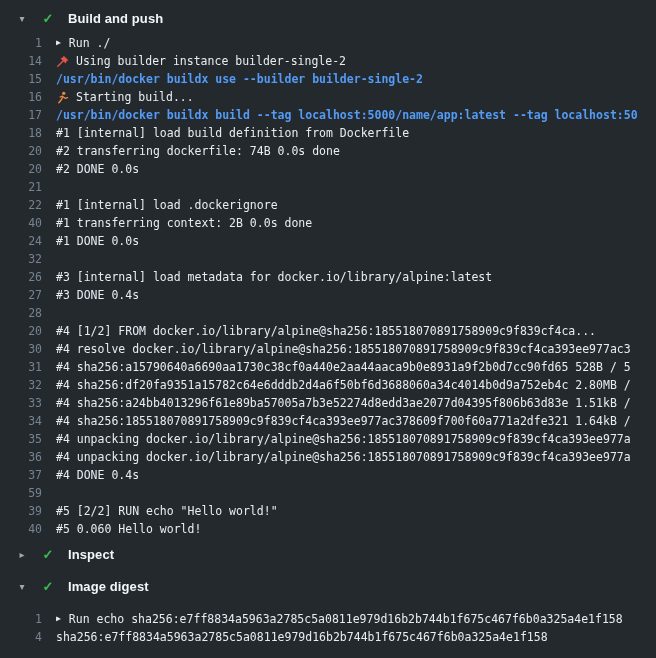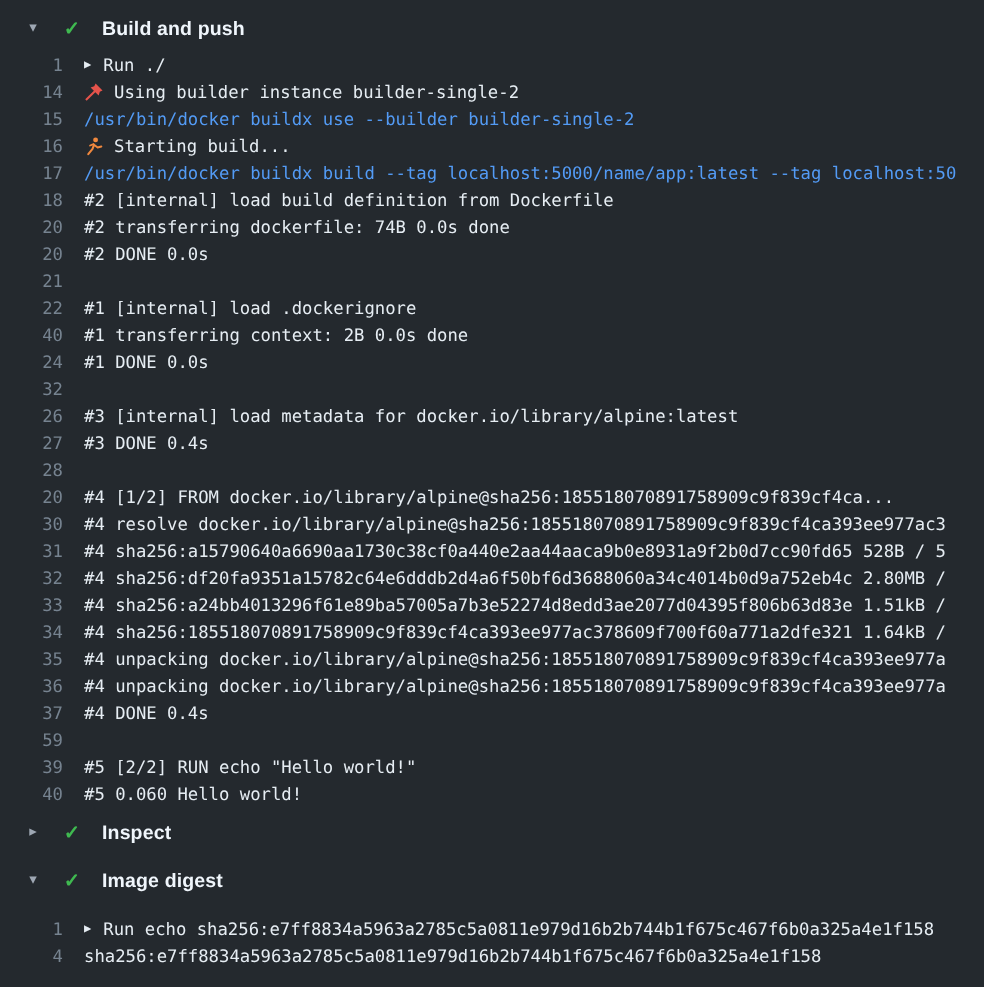--- a/index.html
+++ b/index.html
@@ -64,21 +64,21 @@
     user-select: none;
   }
   .line-content {
     margin-left: 14px;
     white-space: pre;
     overflow: hidden;
     color: #e6edf3;
     display: flex;
     align-items: center;
   }
-  .line-content.cmd { color: #539bf5; font-weight: normal; }
+  .line-content.cmd { color: #539bf5; font-weight: bold; }
   .group-arrow {
     color: #e6edf3;
     font-size: 8px;
     margin-right: 8px;
     cursor: pointer;
   }
   .inline-icon {
     display: inline-flex;
     width: 14px;
     height: 14px;
@@ -118,21 +118,21 @@
               <path d="M3.5 14.5 7 10.2l1.2-3.4 3 2.2 3-0.8" stroke="#f0883e" stroke-width="1.7" fill="none" stroke-linecap="round" stroke-linejoin="round"></path>
               <path d="M7.8 6.2 5 7.4" stroke="#f0883e" stroke-width="1.5" stroke-linecap="round"></path>
             </svg></span><span>Starting build...</span></span>
       </div>
       <div class="log-line">
         <span class="line-num">17</span>
         <span class="line-content cmd"><span>/usr/bin/docker buildx build --tag localhost:5000/name/app:latest --tag localhost:50</span></span>
       </div>
       <div class="log-line">
         <span class="line-num">18</span>
-        <span class="line-content"><span>#2 [internal] load build definition from Dockerfile</span></span>
+        <span class="line-content"><span>#1 [internal] load build definition from Dockerfile</span></span>
       </div>
       <div class="log-line">
         <span class="line-num">20</span>
         <span class="line-content"><span>#2 transferring dockerfile: 74B 0.0s done</span></span>
       </div>
       <div class="log-line">
         <span class="line-num">20</span>
         <span class="line-content"><span>#2 DONE 0.0s</span></span>
       </div>
       <div class="log-line">

